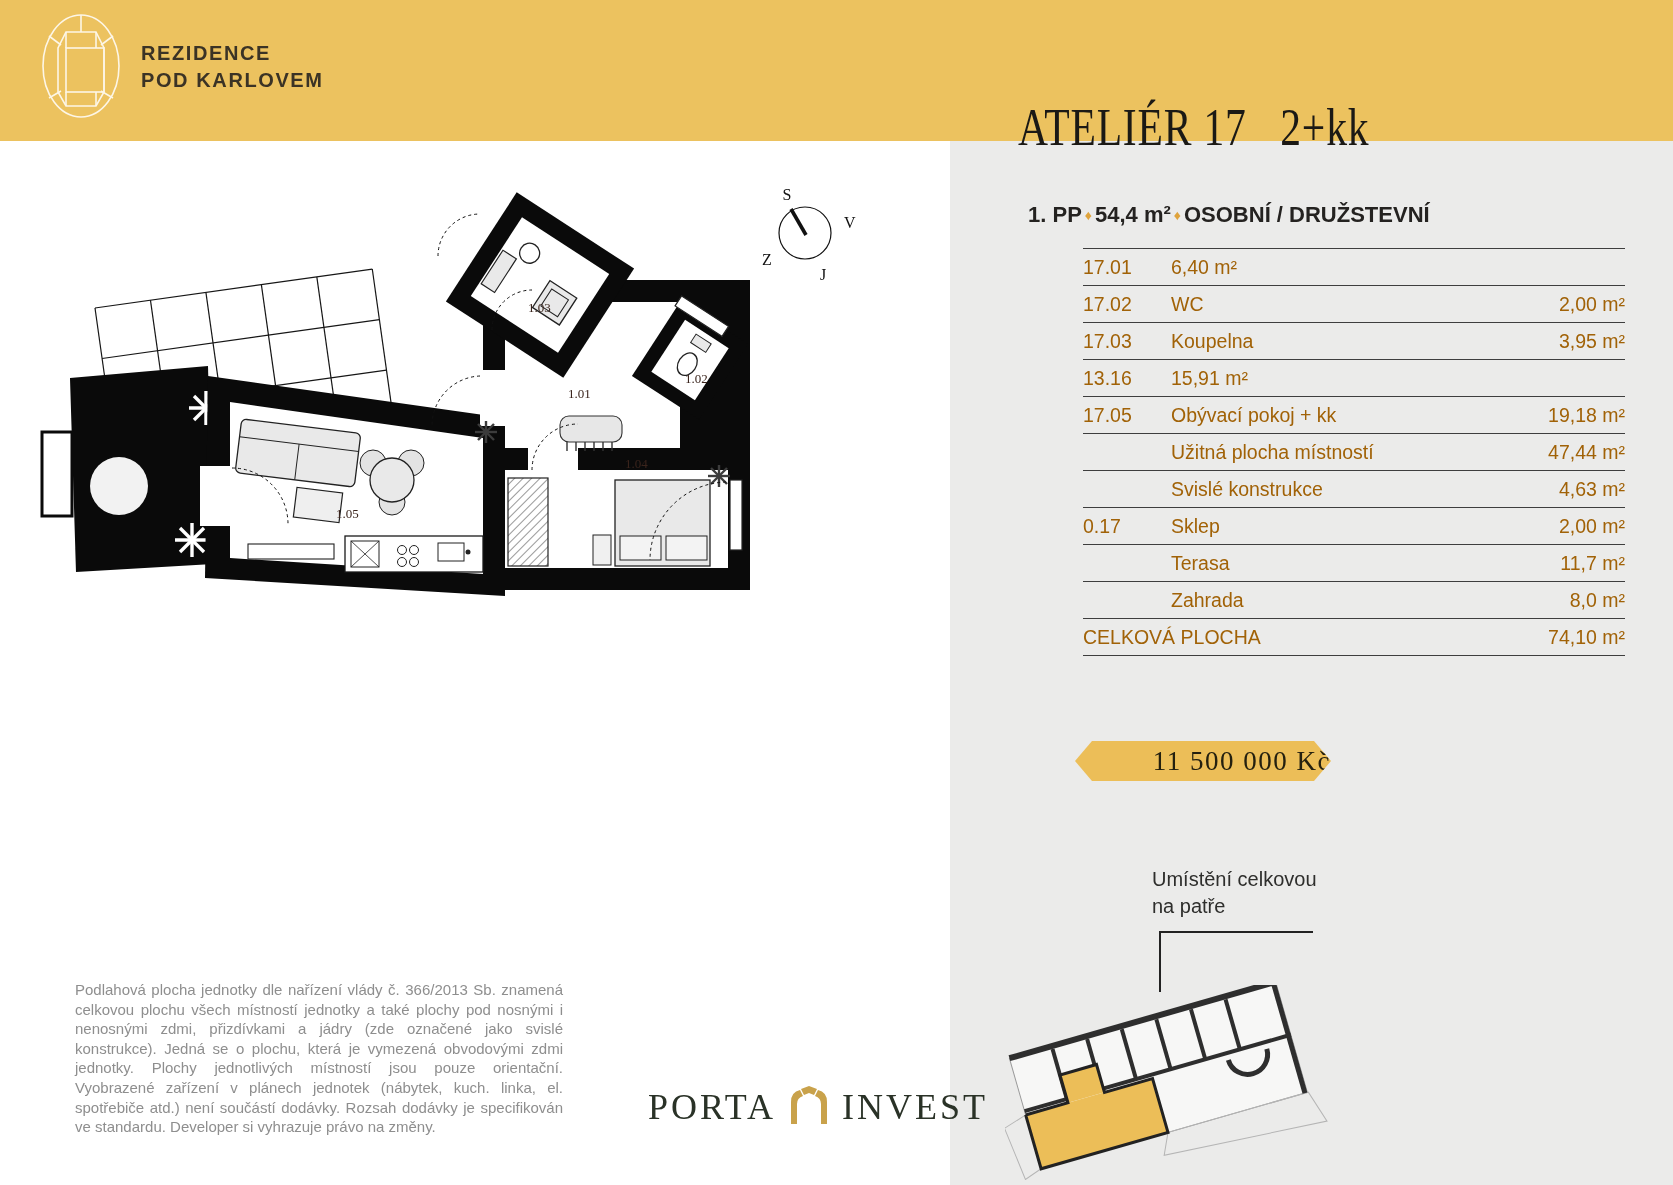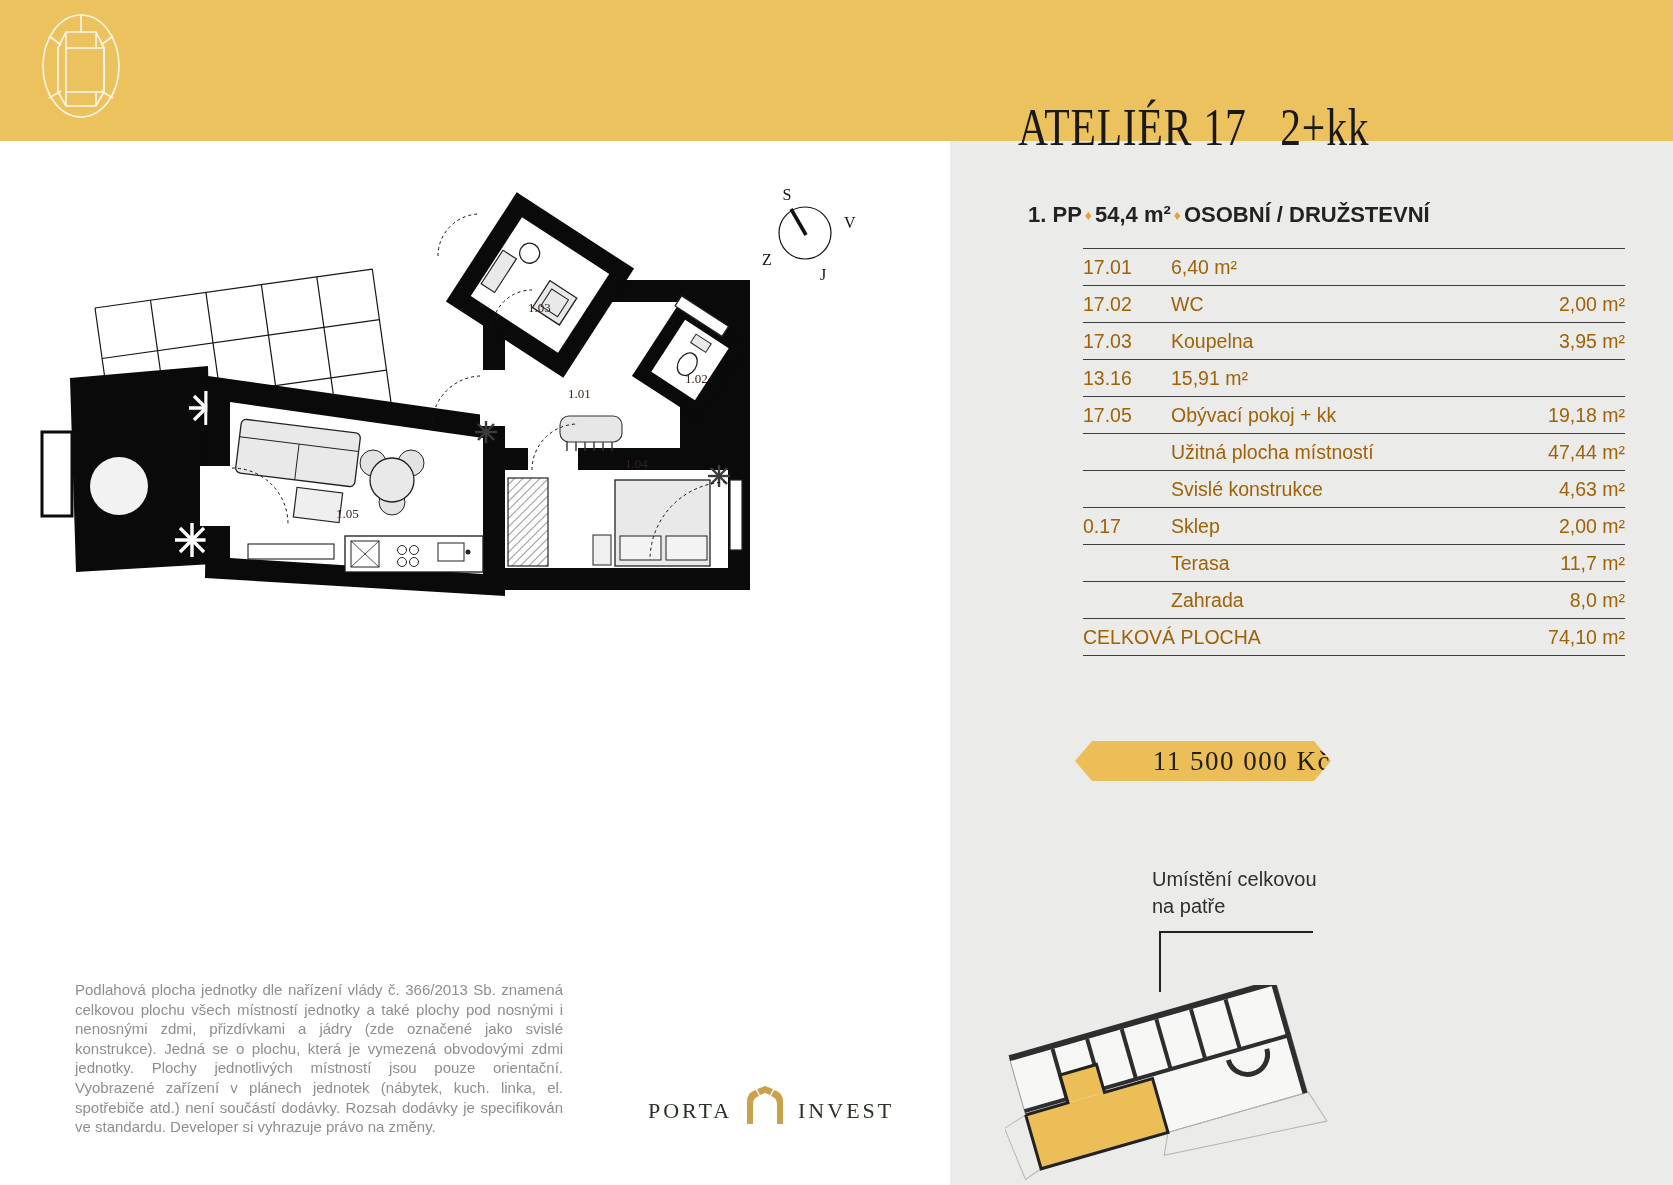--- a/index.html
+++ b/index.html
@@ -54,22 +54,22 @@
   
   .placement{left:1152px;top:866px;font-size:20px;line-height:27px;color:#2E2E2C}
   .br-h{left:1159px;top:931px;width:154px;height:2px;background:#222}
   .br-v{left:1159px;top:931px;width:2px;height:61px;background:#222}
 
   
   .legal{left:75px;top:980px;width:488px;font-size:15px;line-height:19.6px;
     color:var(--disclaimer-gray);text-align:justify}
 
   
-  .porta{left:648px;top:1086px;display:flex;align-items:flex-end;gap:12px;
-    font-family:"Liberation Serif",serif;font-size:22px;letter-spacing:3px;
+  .porta{left:648px;top:1086px;display:flex;align-items:flex-start;gap:12px;
+    font-family:"Liberation Serif",serif;font-size:36px;letter-spacing:3px;
     color:var(--porta-green)}
 
   svg text.rlabel{font-family:"Liberation Serif",serif;font-size:13px;fill:var(--plan-label)}
   svg text.cdir{font-family:"Liberation Serif",serif;font-size:16px;fill:#111}
 </style>
 </head>
 <body>
 
 <div id="stage">
 
@@ -86,20 +86,24 @@
         <line x1="60" y1="26" x2="60" y2="42"></line>
       <line x1="30" y1="100" x2="30" y2="86"></line>
         <line x1="60" y1="100" x2="60" y2="86"></line>
       <line x1="13" y1="30" x2="25" y2="39"></line>
         <line x1="77" y1="30" x2="65" y2="39"></line>
       <line x1="13" y1="92" x2="25" y2="85"></line>
         <line x1="77" y1="92" x2="65" y2="85"></line>
       <line x1="45" y1="9" x2="45" y2="26"></line>
     </g>
   </svg>
+  <div class="abs brand">
+    <div>REZIDENCE</div>
+    <div>POD KARLOVEM</div>
+  </div>
 
   <div class="abs title">
     <span>ATELIÉR 17</span>
     <span>2+kk</span>
   </div>
 
   <div class="abs subtitle">
     <span>1. PP</span>
     <span class="diamond">♦</span>
     <span>54,4 m²</span>

